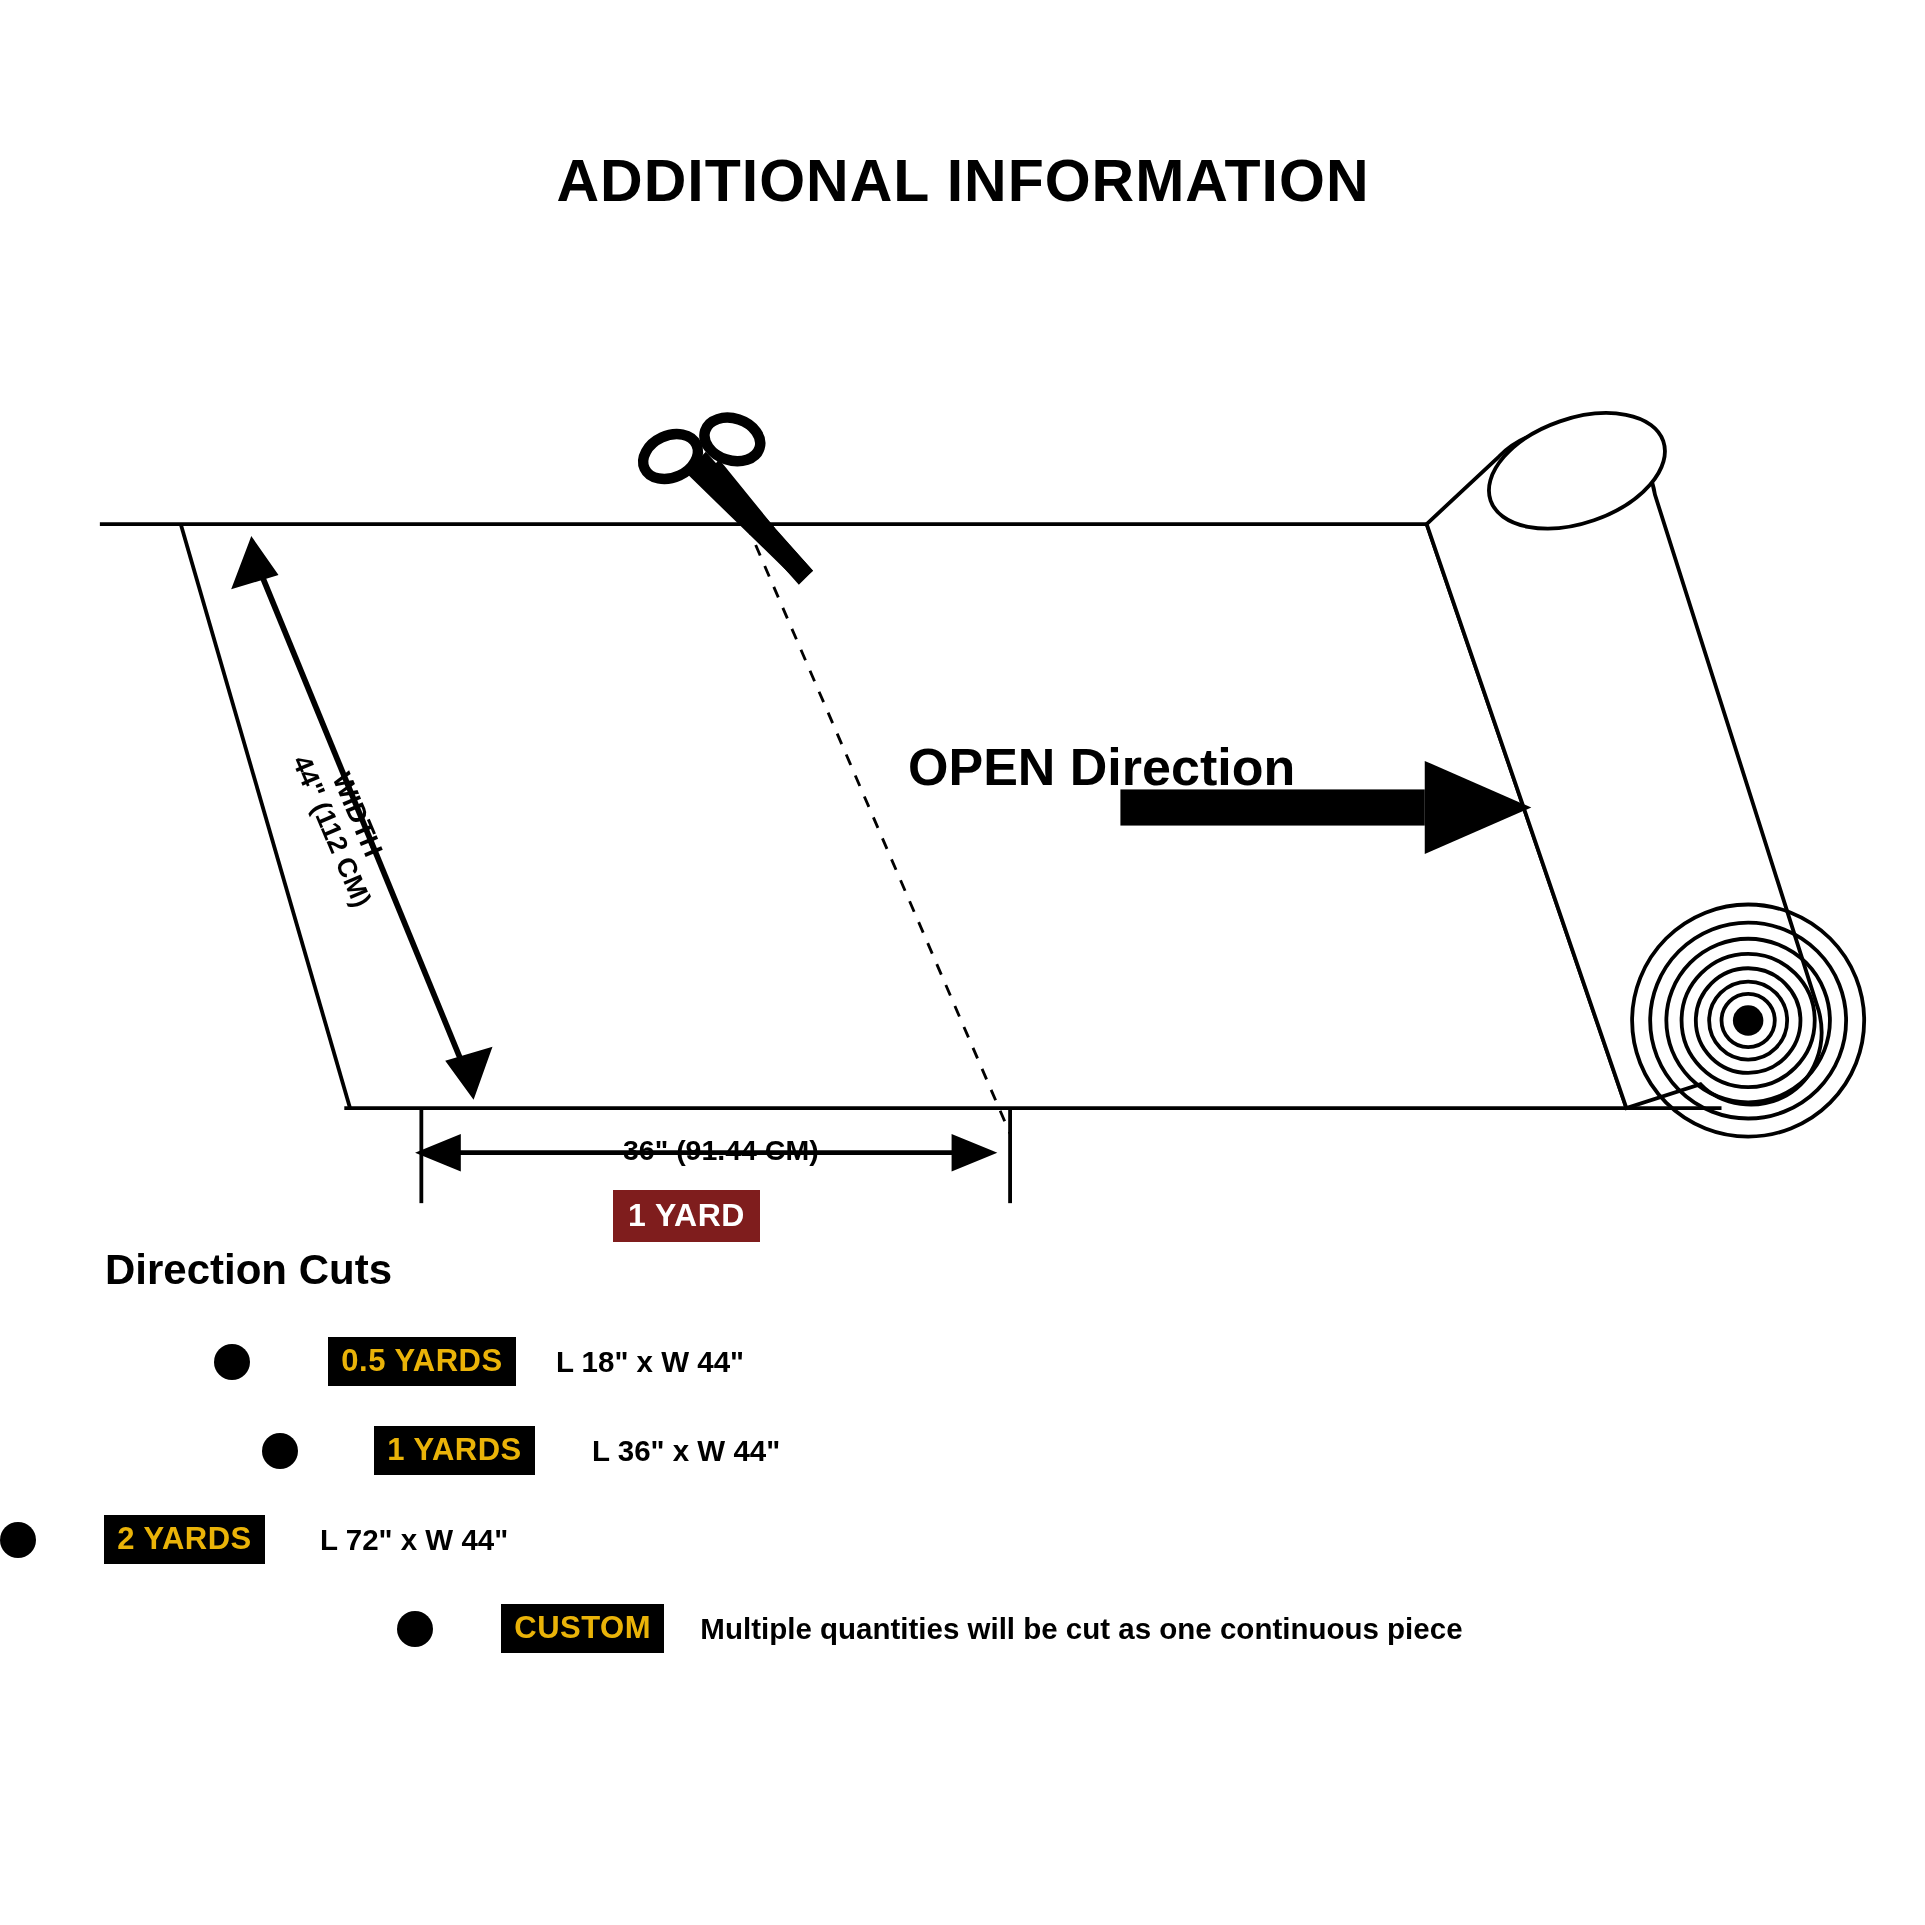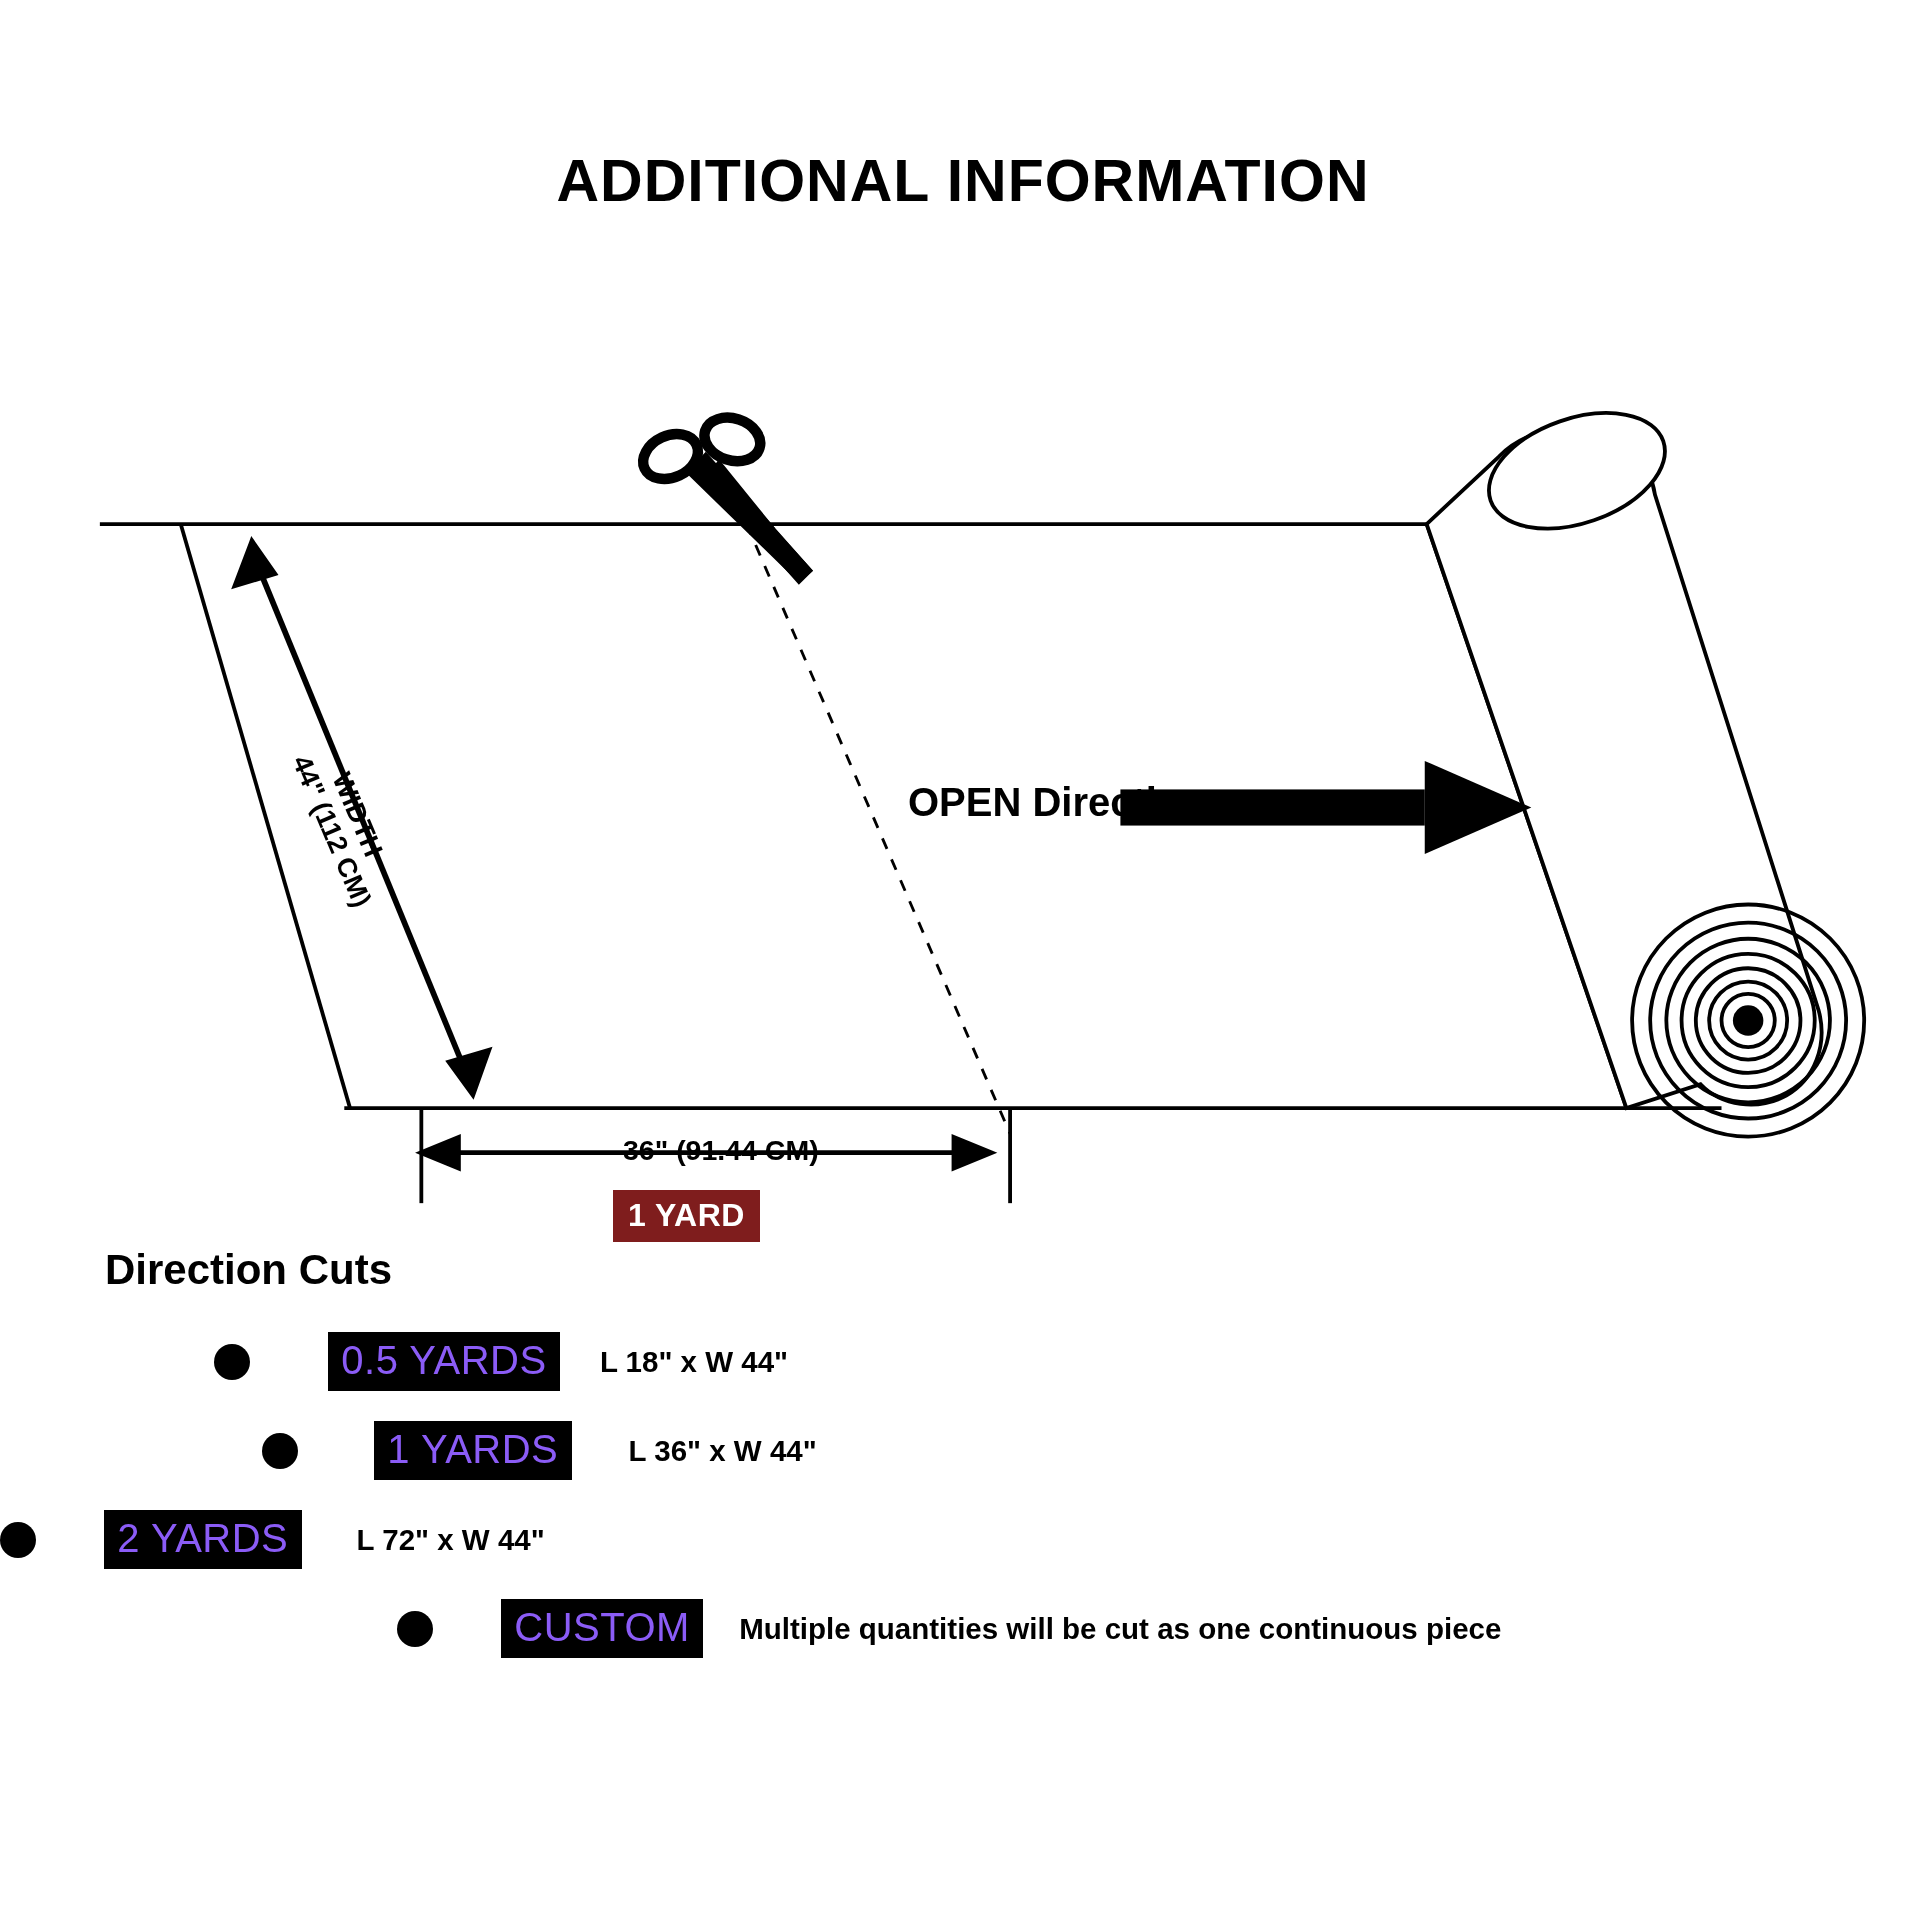--- a/index.html
+++ b/index.html
@@ -33,22 +33,22 @@
   .diagram-svg {
     position: absolute;
     top: 0;
     left: 0;
     width: 1926px;
     height: 1926px;
   }
   .open-dir-label {
     position: absolute;
     left: 908px;
-    top: 780px;
-    font-size: 40px;
+    top: 737px;
+    font-size: 52px;
     font-weight: bold;
   }
   .cuts-heading {
     position: absolute;
     left: 105px;
     top: 1246px;
     font-size: 42px;
     font-weight: bold;
   }
   .cuts-list {
@@ -65,23 +65,23 @@
   }
   .bullet {
     width: 36px;
     height: 36px;
     border-radius: 50%;
     background: #000;
     flex: 0 0 auto;
   }
   .tag {
     background: #000;
-    color: #8b5cf6;
-    font-weight: normal;
-    font-size: 40px;
+    color: #eab308;
+    font-weight: bold;
+    font-size: 31px;
     padding: 5.7px 13.3px 7.6px 13.3px;
     white-space: nowrap;
     letter-spacing: 0.5px;
   }
   .cut-desc {
     font-size: 29.5px;
     font-weight: bold;
     white-space: nowrap;
   }
   .yard-badge {

